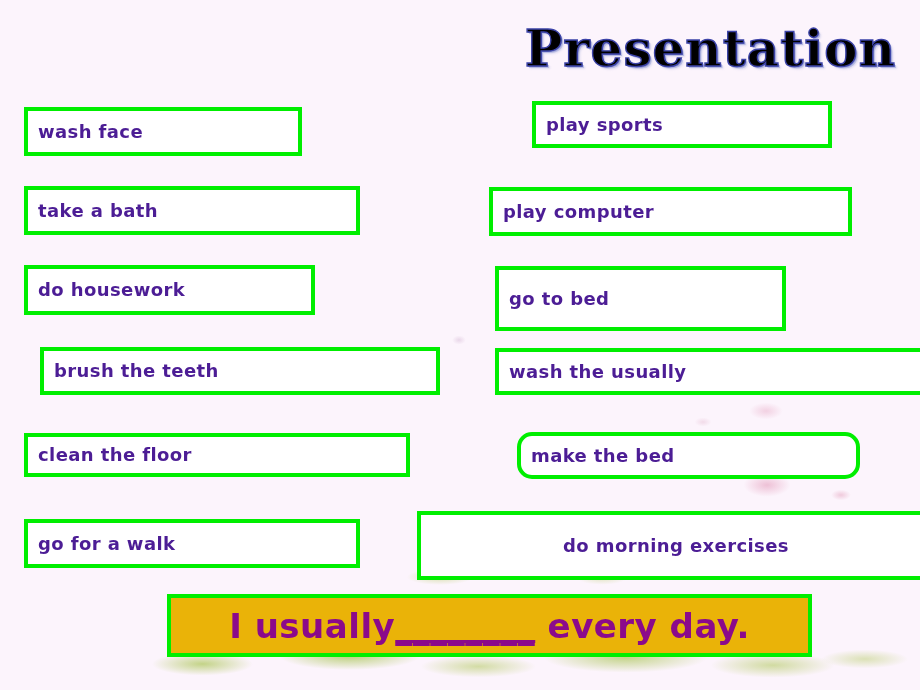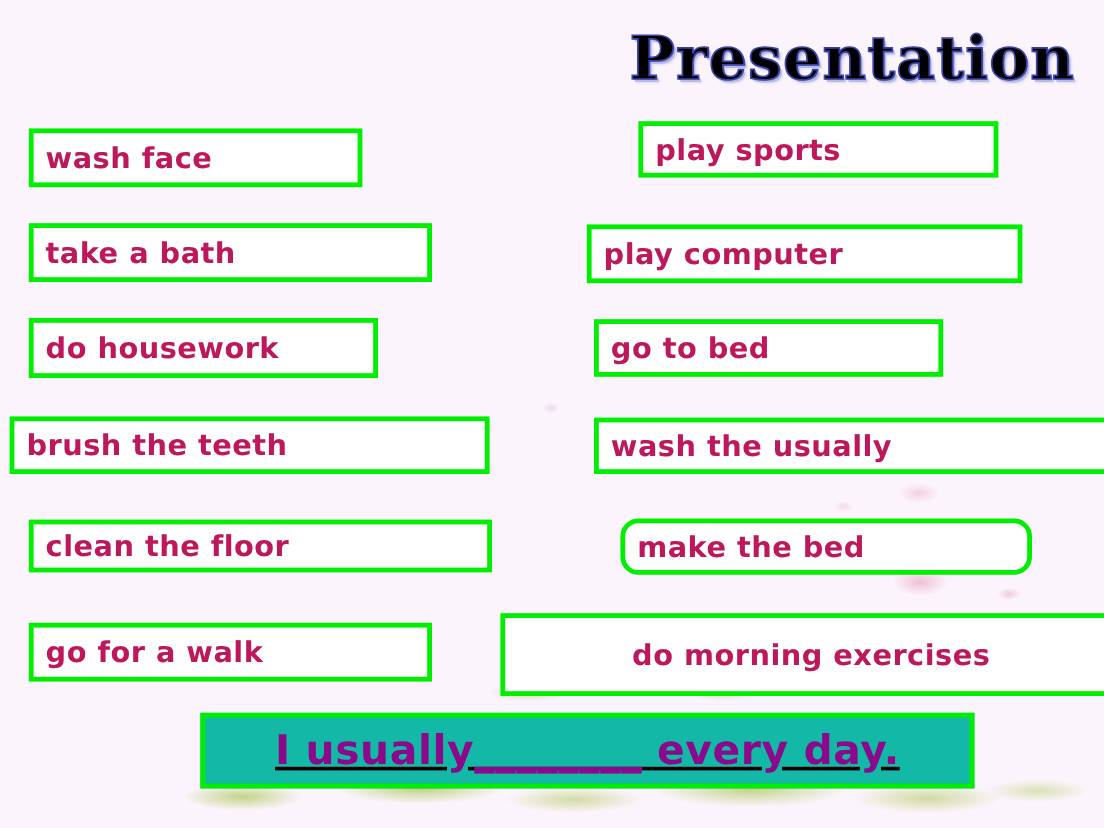--- a/index.html
+++ b/index.html
@@ -113,43 +113,42 @@
     background: #ffffff;
     border: 4px solid #00ee00;
     box-sizing: border-box;
     display: flex;
     align-items: center;
   }
 
   .phrase-text {
     font-family: "DejaVu Sans", sans-serif;
     font-weight: bold;
-    font-size: 24px;
-    color: #be185d;
+    font-size: 18px;
+    color: #4c1d95;
     letter-spacing: 0.4px;
     white-space: nowrap;
     padding-left: 10px;
     line-height: 1;
   }
 
   .phrase-text.centered {
     padding-left: 0;
     width: 100%;
     text-align: center;
   }
 
   #sentence-box {
     position: absolute;
-    background: #14b8a6;
+    background: #eab308;
     border: 4px solid #00ee00;
     box-sizing: border-box;
     display: flex;
     align-items: center;
     justify-content: center;
-    text-decoration: underline;
   }
 
   #sentence-text {
     font-family: "DejaVu Sans", sans-serif;
     font-weight: bold;
     font-size: 34px;
     color: #8b0a8b;
     letter-spacing: 0.5px;
     white-space: nowrap;
     line-height: 1;
@@ -178,36 +177,36 @@
   <div id="phrase-layer">
       <div class="phrase-box" style="left: 24px; top: 107px; width: 278px; height: 49px;">
         <span class="phrase-text">wash face</span>
       </div>
       <div class="phrase-box" style="left: 24px; top: 186px; width: 336px; height: 49px;">
         <span class="phrase-text">take a bath</span>
       </div>
       <div class="phrase-box" style="left: 24px; top: 265px; width: 291px; height: 50px;">
         <span class="phrase-text">do housework</span>
       </div>
-      <div class="phrase-box" style="left: 8px; top: 347px; width: 400px; height: 48px; text-align: right;">
+      <div class="phrase-box" style="left: 40px; top: 347px; width: 400px; height: 48px; text-align: right;">
         <span class="phrase-text">brush the teeth</span>
       </div>
       <div class="phrase-box" style="left: 24px; top: 433px; width: 386px; height: 44px;">
         <span class="phrase-text">clean the floor</span>
       </div>
       <div class="phrase-box" style="left: 24px; top: 519px; width: 336px; height: 49px;">
         <span class="phrase-text">go for a walk</span>
       </div>
       <div class="phrase-box" style="left: 495px; top: 101px; width: 300px; height: 47px; margin-left: 37px;">
         <span class="phrase-text">play sports</span>
       </div>
       <div class="phrase-box" style="left: 489px; top: 187px; width: 363px; height: 49px;">
         <span class="phrase-text">play computer</span>
       </div>
-      <div class="phrase-box" style="left: 495px; top: 266px; width: 291px; height: 48px;">
+      <div class="phrase-box" style="left: 495px; top: 266px; width: 291px; height: 65px;">
         <span class="phrase-text">go to bed</span>
       </div>
       <div class="phrase-box" style="left: 495px; top: 348px; width: 440px; height: 47px;">
         <span class="phrase-text">wash the usually</span>
       </div>
       <div class="phrase-box" style="left: 517px; top: 432px; width: 343px; height: 47px; border-radius: 15px;">
         <span class="phrase-text">make the bed</span>
       </div>
       <div class="phrase-box" style="left: 417px; top: 511px; width: 518px; height: 69px;">
         <span class="phrase-text centered">do morning exercises</span>

